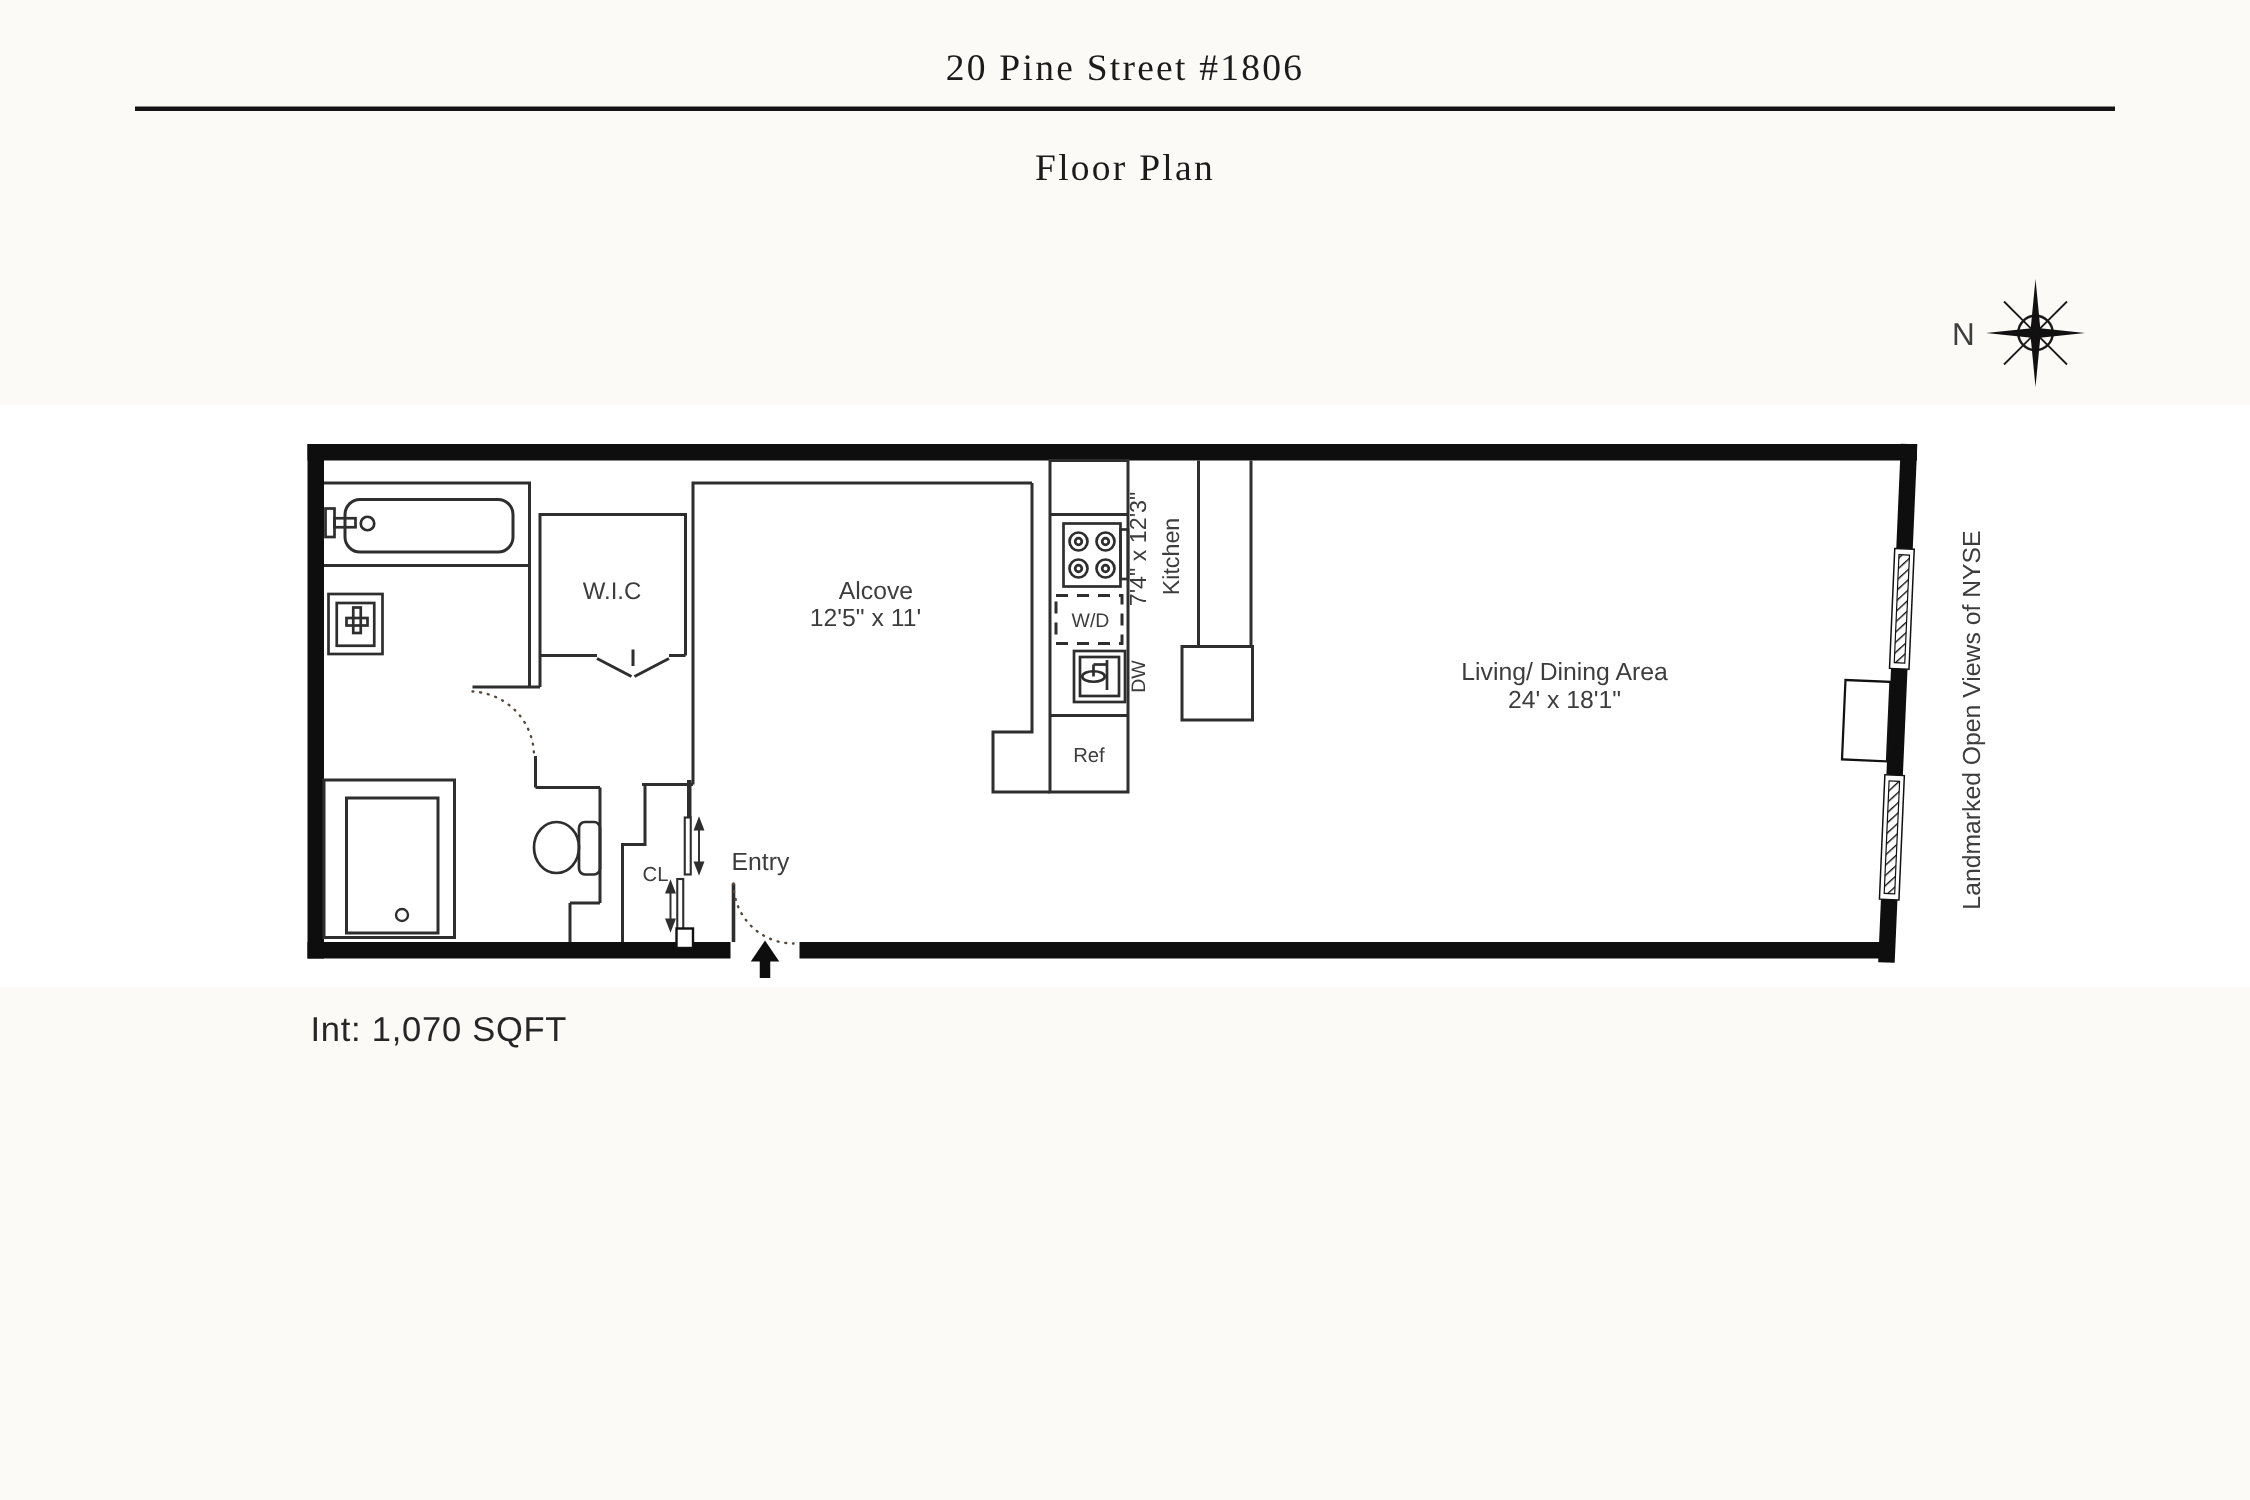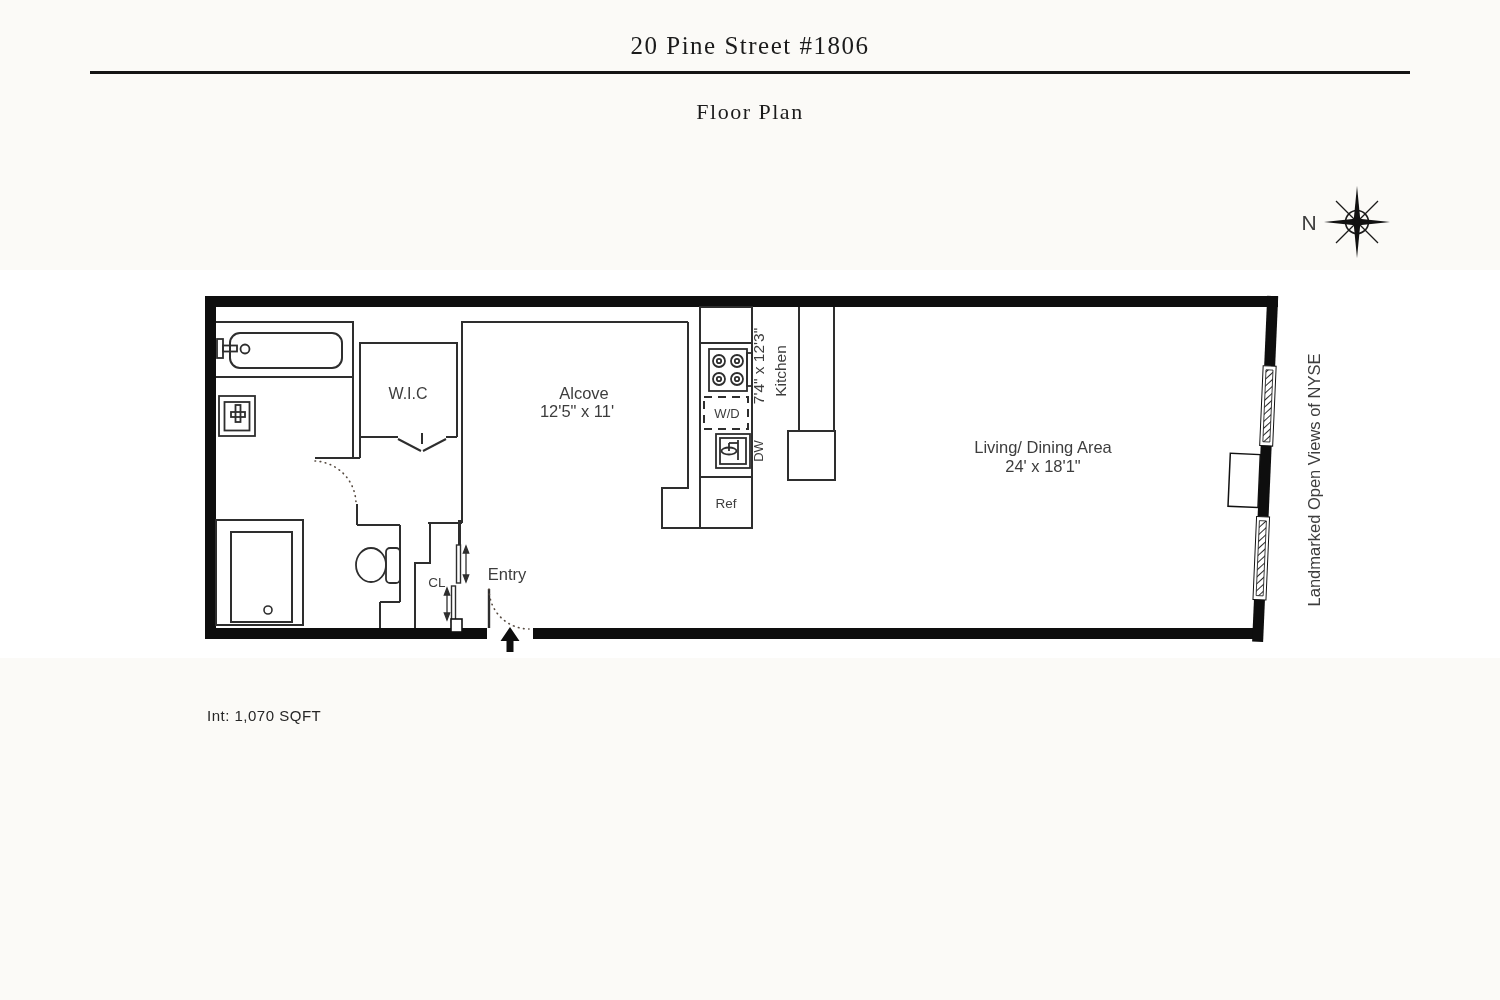--- a/index.html
+++ b/index.html
@@ -11,26 +11,26 @@
   .band{position:absolute;left:0;top:270px;width:1500px;height:388px;background:#ffffff;}
   .header{position:absolute;left:90px;top:0;width:1320px;text-align:center;}
   .title{
     font-family:"Liberation Serif", serif;
     font-size:25px;color:#1b1b1b;letter-spacing:1.5px;
     position:absolute;left:0;width:100%;top:32px;
   }
   .rule{position:absolute;left:0;top:71px;width:100%;height:3px;background:#141414;}
   .subtitle{
     font-family:"Liberation Serif", serif;
-    font-size:22px;color:#1b1b1b;letter-spacing:1.5px;
+    font-size:25px;color:#1b1b1b;letter-spacing:1.5px;
     position:absolute;left:0;width:100%;top:99px;
   }
   .sqft{
     position:absolute;left:207px;top:673px;
-    font-size:15px;color:#262626;letter-spacing:0.5px;margin-top:34px;
+    font-size:23px;color:#262626;letter-spacing:0.5px;
   }
   svg{position:absolute;left:0;top:0;}
   text{fill:#3d3d3d;font-family:"Liberation Sans", sans-serif;}
 </style>
 </head>
 <body>
 
 <div class="band"></div>
 
 <div class="header">

